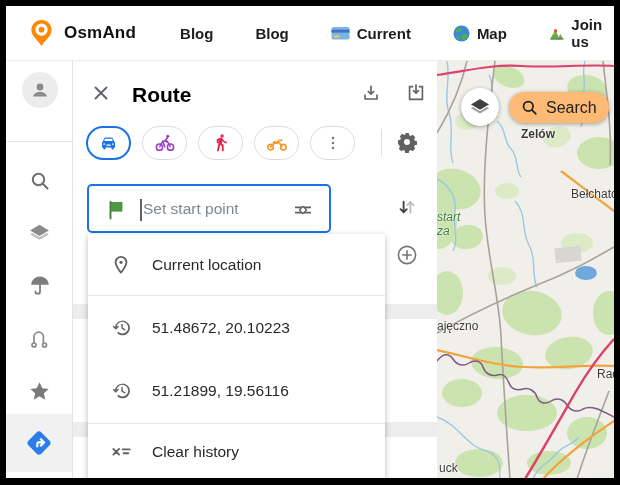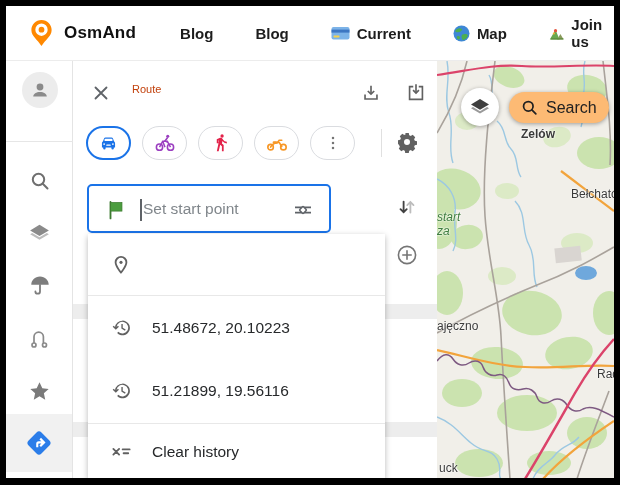--- a/index.html
+++ b/index.html
@@ -22,21 +22,21 @@
   .sidebar { position:absolute; left:0; top:0; width:67px; height:418px; background:#fff; border-right:1px solid #e4e4e4; }
   .side-item { position:absolute; left:0; width:67px; height:44px; display:flex; align-items:center; justify-content:center; }
   .avatar-circle { width:36px; height:36px; border-radius:50%; background:#ececec; display:flex; align-items:center; justify-content:center; }
   .side-divider { position:absolute; left:0; top:80px; width:67px; height:1px; background:#e6e6e6; }
   .side-selected { position:absolute; left:0; top:353px; width:66px; height:58px; background:#f1f1f1; display:flex; align-items:center; justify-content:center; }
 
   
   .panel { position:absolute; left:67px; top:0; width:364px; height:418px; background:#fff; }
   .panel-band { position:absolute; left:0; width:364px; height:15px; background:#ededed; z-index:1; }
   .close-btn { position:absolute; left:17px; top:21px; width:22px; height:22px; cursor:pointer; }
-  .panel-title { position:absolute; left:59px; top:22px; font-size:11px; font-weight:normal; color:#c2410c; }
+  .panel-title { position:absolute; left:59px; top:22px; font-size:21px; font-weight:bold; color:#000000; }
   .hdr-icon { position:absolute; top:21px; width:22px; height:22px; cursor:pointer; }
   .modes { position:absolute; left:13px; top:65px; display:flex; gap:11px; }
   .mode-pill { width:45px; height:34px; border:1px solid #dadce0; border-radius:17px; background:#fff; display:flex; align-items:center; justify-content:center; cursor:pointer; }
   .mode-pill.selected { border:2px solid #1a73e8; }
   .mode-divider { position:absolute; left:308px; top:68px; width:1px; height:28px; background:#e0e0e0; }
   .gear-btn { position:absolute; left:322px; top:69px; width:24px; height:24px; cursor:pointer; }
 
   .start-input-wrap { position:absolute; left:14px; top:123px; width:244px; height:49px; border:2px solid #1a73e8; border-radius:5px; background:#fff; display:flex; align-items:center; z-index:2; }
   .flag-ic { position:absolute; left:16px; top:13px; }
   .caret { position:absolute; left:51px; top:13px; width:1.5px; height:22px; background:#5f6368; }
@@ -269,20 +269,21 @@
         </div>
 
         <div class="dropdown">
           <div class="dd-row" style="top:0; height:61px;">
             <span class="dd-icon">
               <svg width="22" height="22" viewBox="0 0 24 24">
                 <path d="M12 2.2a6.9 6.9 0 0 0-6.9 6.9c0 5.1 6.9 12.7 6.9 12.7s6.9-7.6 6.9-12.7A6.9 6.9 0 0 0 12 2.2zm0 2a4.9 4.9 0 0 1 4.9 4.9c0 2.8-3 7.2-4.9 9.7-1.9-2.5-4.9-6.9-4.9-9.7A4.9 4.9 0 0 1 12 4.2z" fill="#616161"></path>
                 <circle cx="12" cy="9.1" r="1.7" fill="#616161"></circle>
               </svg>
             </span>
+            <span class="dd-label">Current location</span>
           </div>
           <div class="dd-divider" style="top:61px;"></div>
           <div class="dd-row" style="top:62px; height:63px;padding-left:48px;">
             <span class="dd-icon">
               <svg width="22" height="22" viewBox="0 0 24 24">
                 <path d="M13.1 3.3a8.7 8.7 0 0 0-8.6 7.6l-1.6-1.6-1.2 1.2 3.7 3.7 3.7-3.7-1.2-1.2-1.6 1.6a6.9 6.9 0 1 1 2 5.7l-1.3 1.3a8.7 8.7 0 1 0 6.1-14.6z" fill="#616161" transform="scale(0.92) translate(1.5 1)"></path>
                 <path d="M12.4 7.6v5l3.9 2.3.8-1.3-3.2-1.9V7.6z" fill="#616161"></path>
               </svg>
             </span>
             <span class="dd-label">51.48672, 20.10223</span>

